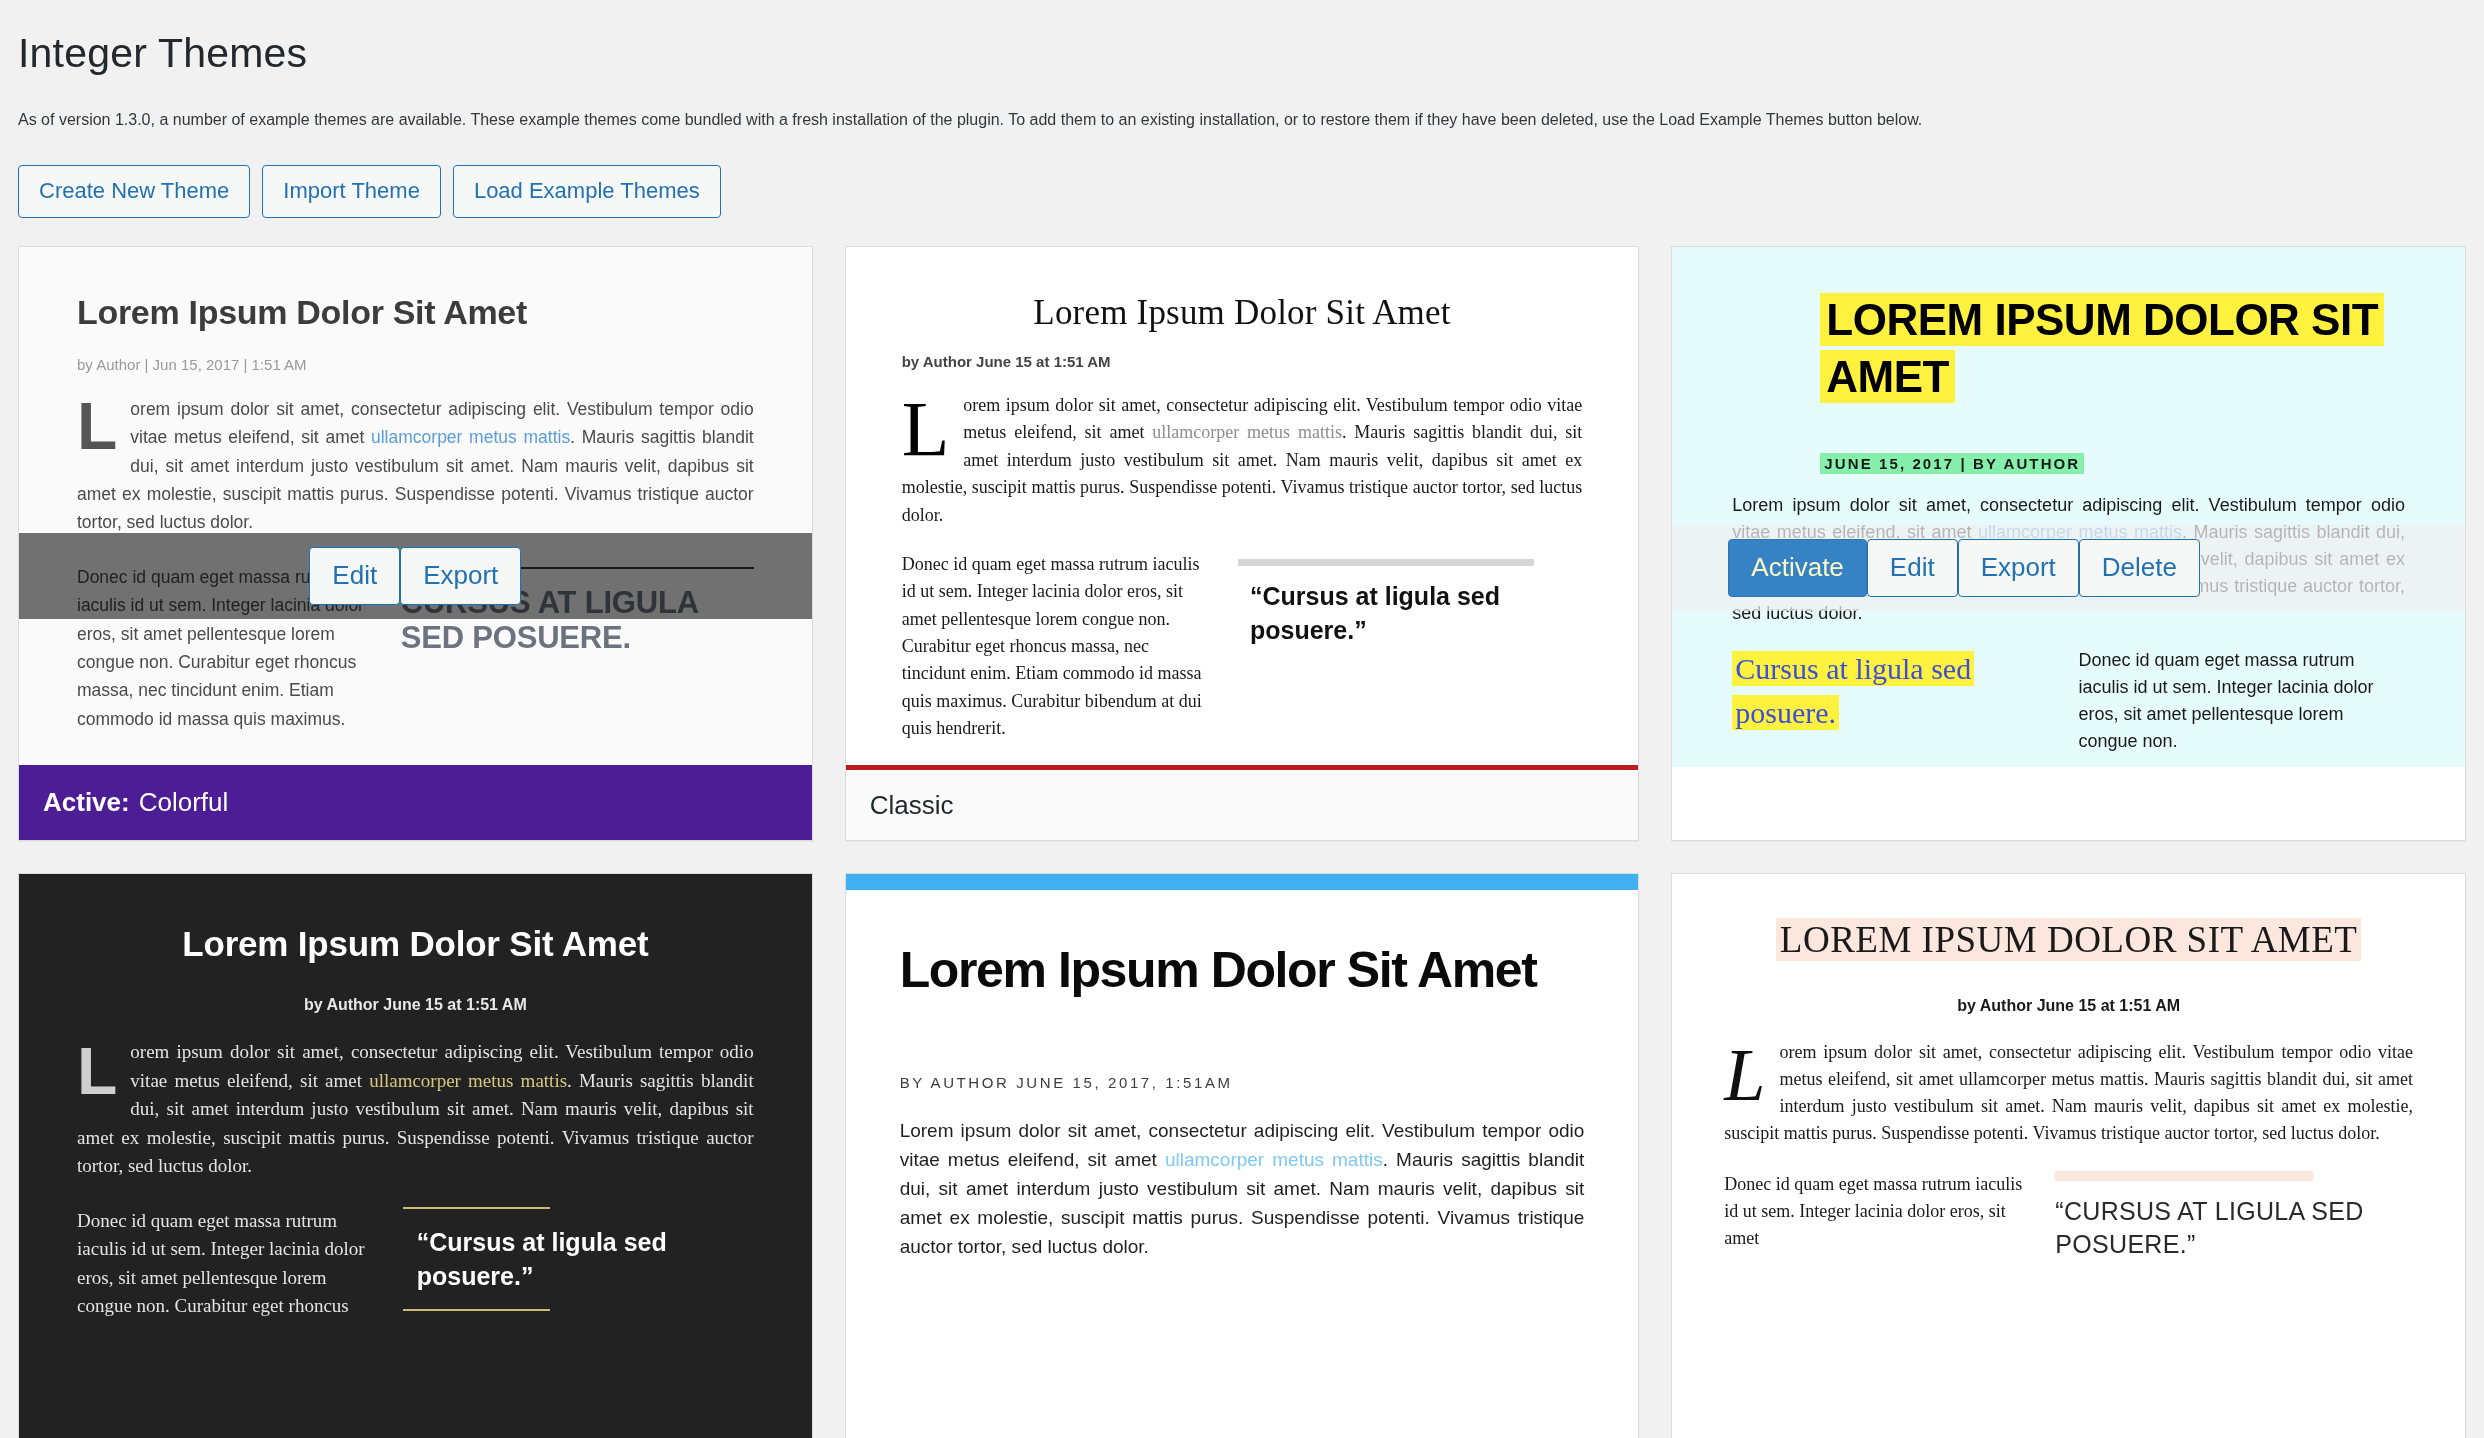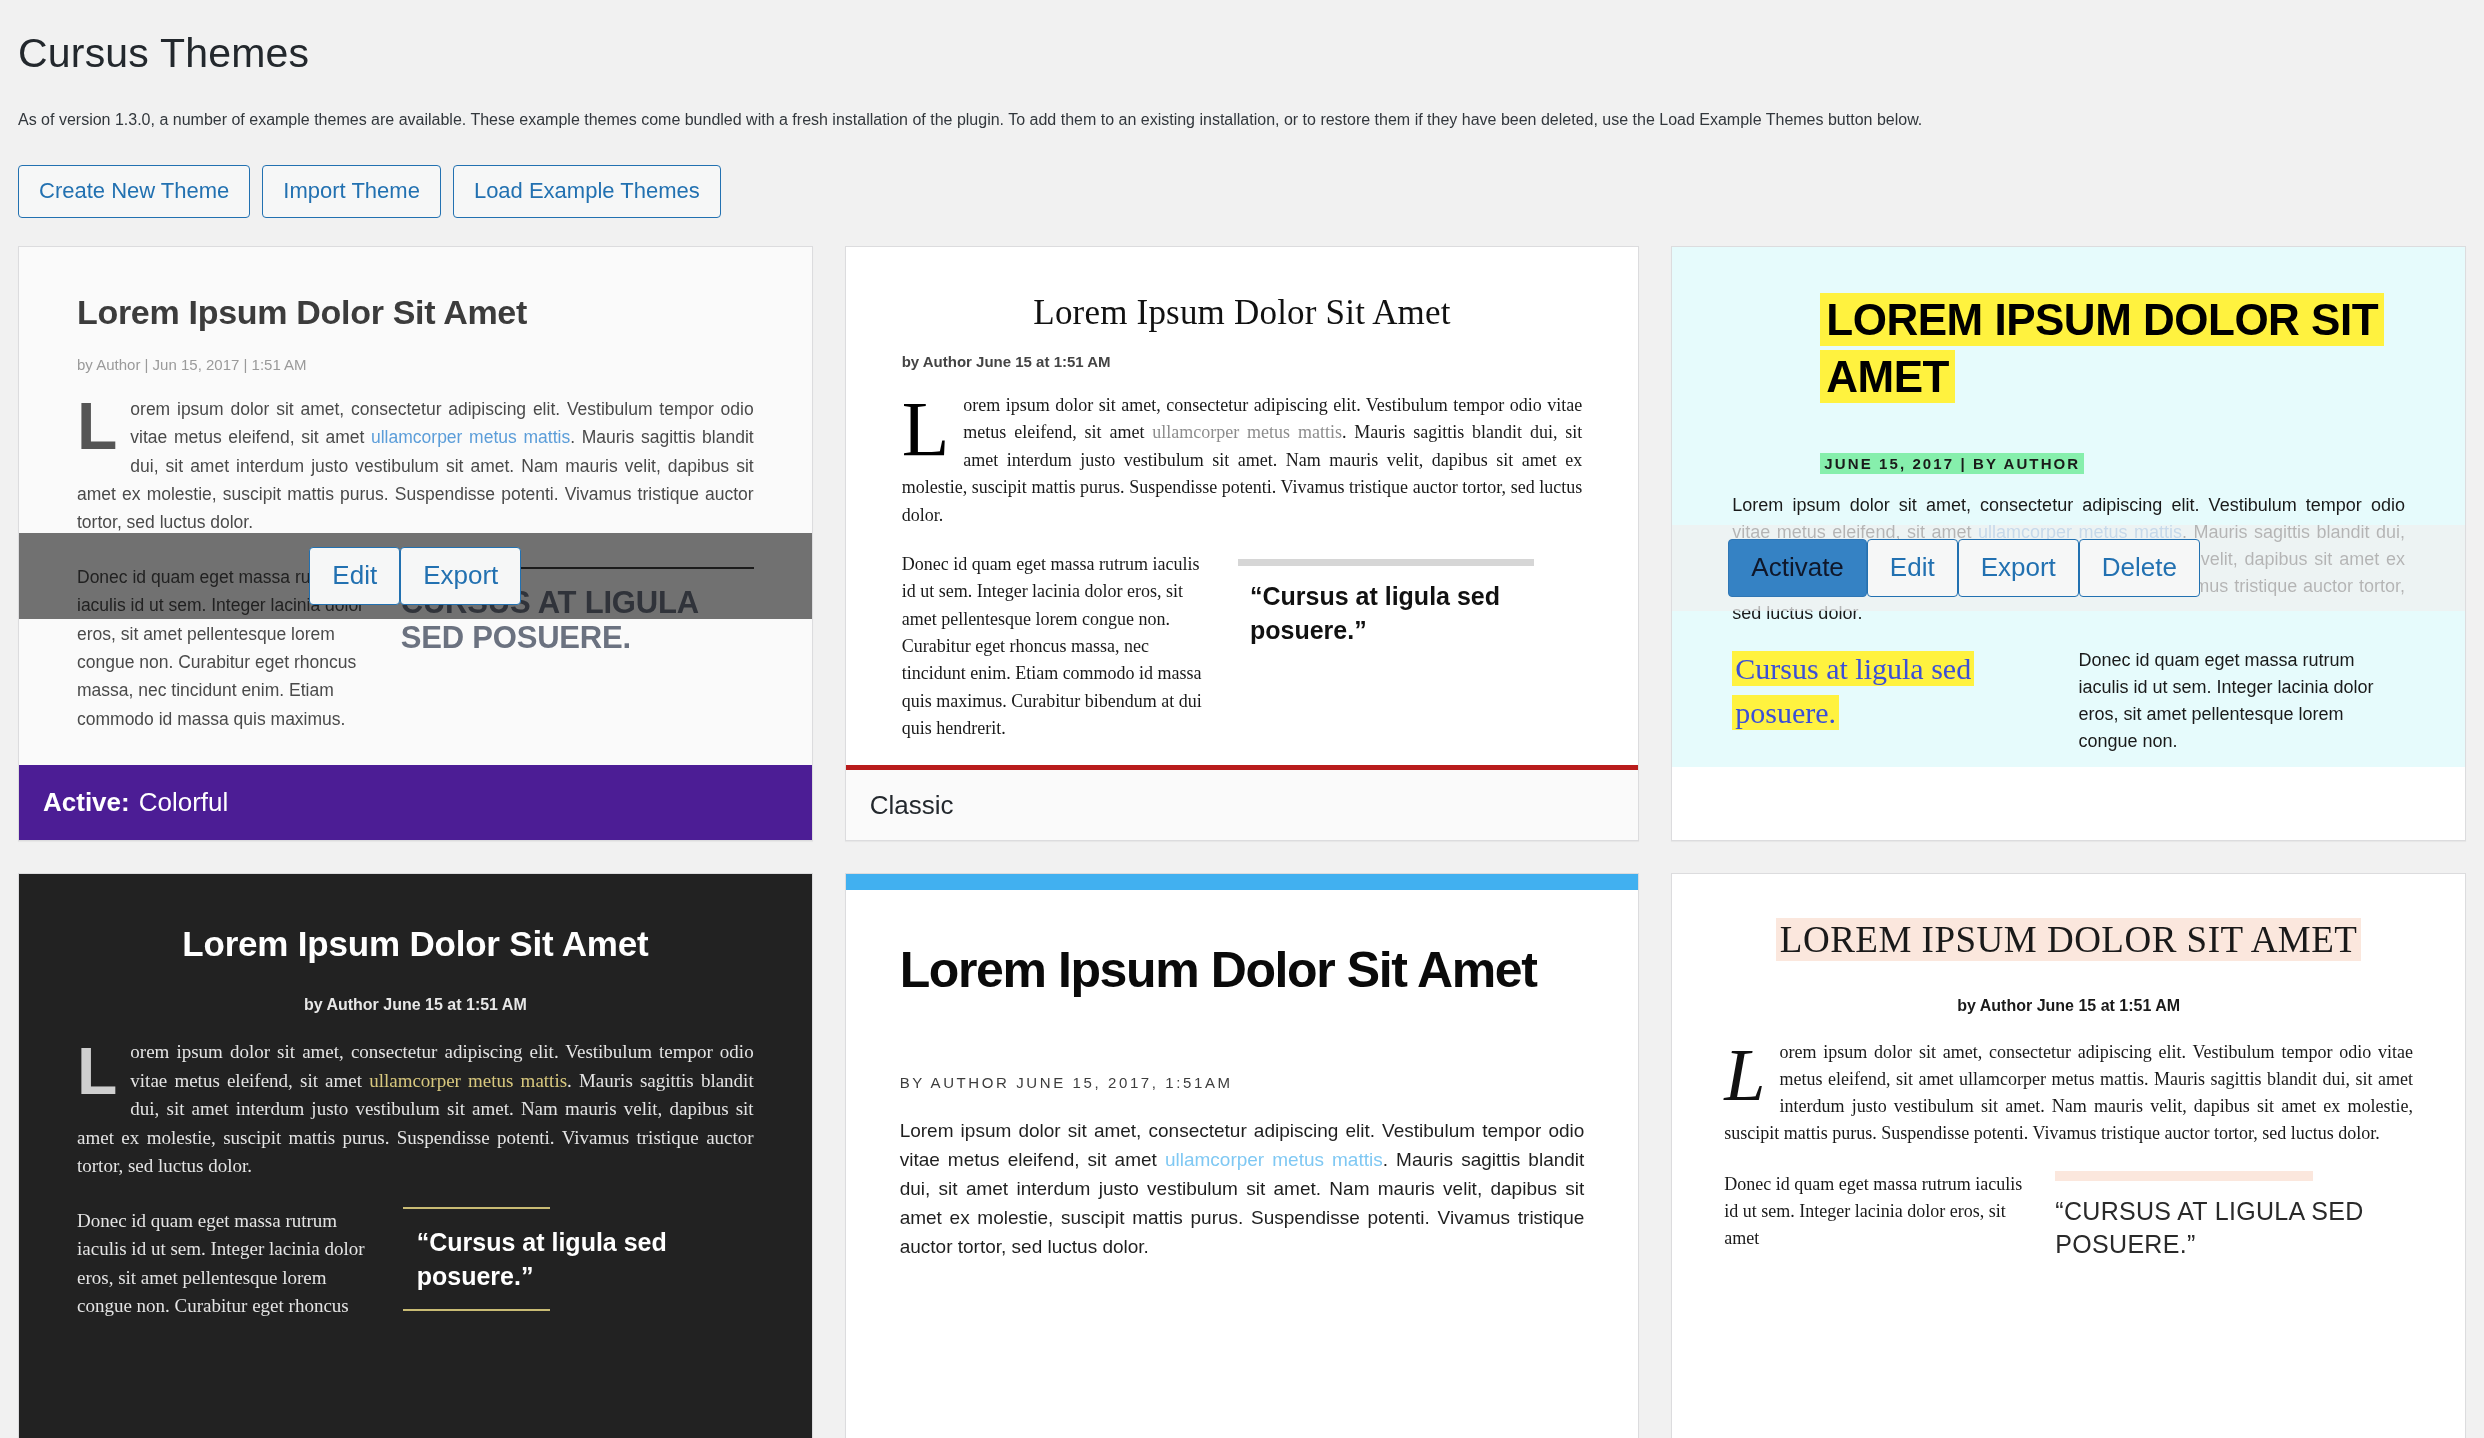--- a/index.html
+++ b/index.html
@@ -43,21 +43,21 @@
     background: #f6f7f7;
     border: 1.6px solid #2271b1;
     border-radius: 4px;
     padding: 14px 20px 15px 20px;
     cursor: pointer;
     white-space: nowrap;
   }
   .wp-button.primary {
     background: #3582c4;
     border-color: #2f76b4;
-    color: #0f172a;
+    color: #fef9c3;
     text-align: center;
   }
 
   .grid {
     margin-top: 28px;
     display: grid;
     grid-template-columns: repeat(3, 1fr);
     column-gap: 32px;
     row-gap: 32px;
   }
@@ -251,21 +251,21 @@
     font-family: "Liberation Sans", sans-serif;
     font-size: 25px; color: #2a2a2a; line-height: 1.35;
     margin-top: 14px; font-weight: 300; letter-spacing: .3px;
   }
 </style>
 </head>
 <body>
 
 <div class="page">
 
-  <h1 class="page-title">Cursus Themes</h1>
+  <h1 class="page-title">Integer Themes</h1>
 
   <p class="intro">As of version 1.3.0, a number of example themes are available. These example themes come bundled with a fresh installation of the plugin. To add them to an existing installation, or to restore them if they have been deleted, use the Load Example Themes button below.</p>
 
   <div class="btn-row">
     <button class="wp-button">Create New Theme</button>
     <button class="wp-button">Import Theme</button>
     <button class="wp-button">Load Example Themes</button>
   </div>
 
   <div class="grid">

